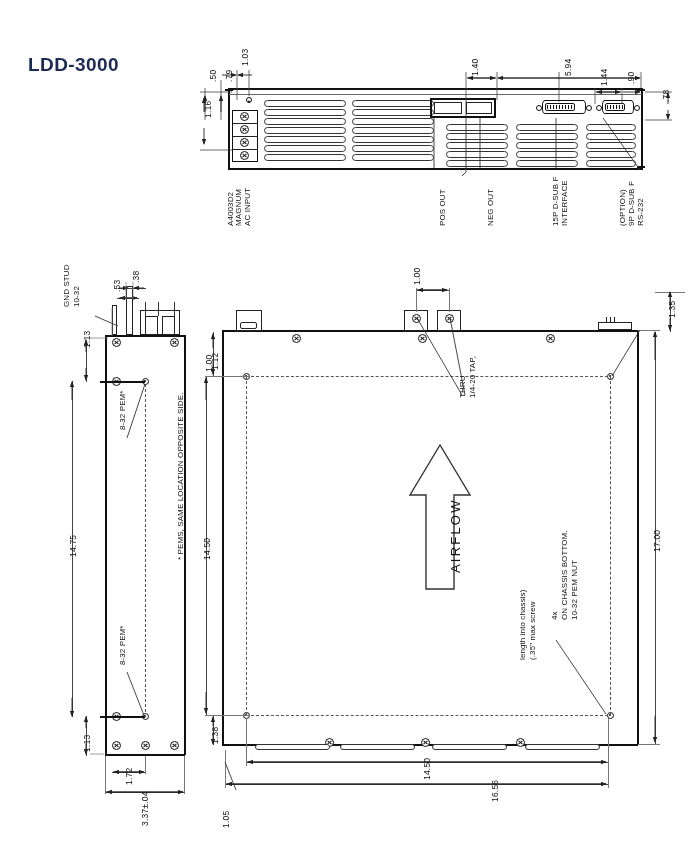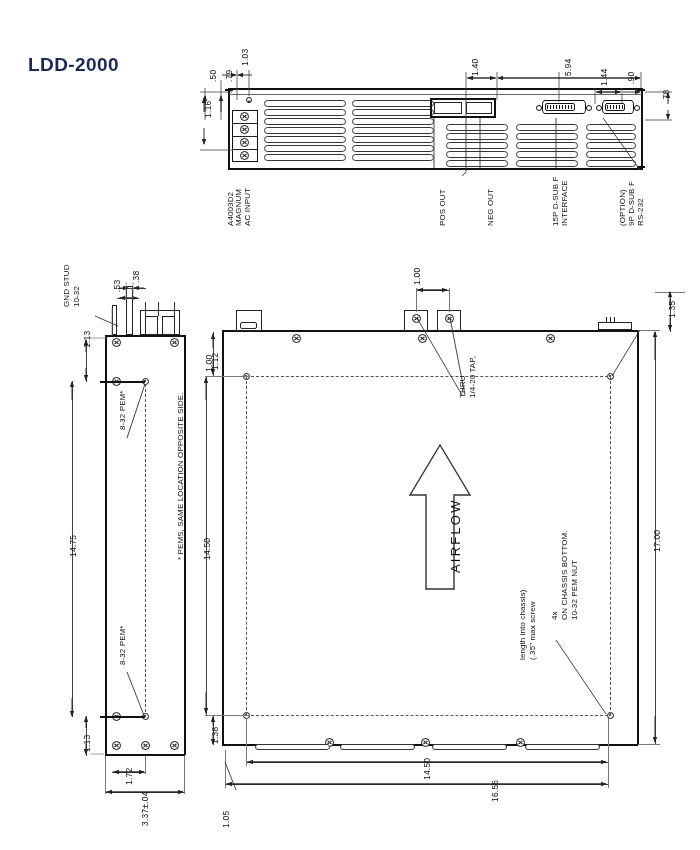--- a/index.html
+++ b/index.html
@@ -99,21 +99,21 @@
   .airflow-text{
     position:absolute;font-size:13px;letter-spacing:2.2px;color:#111;
     white-space:nowrap;
   }
 </style>
 </head>
 <body>
 
 <div id="stage">
 
-  <div class="title">LDD-2000</div>
+  <div class="title">LDD-3000</div>
 
   <div>
 
     <div class="ln hl2" style="left:228px;top:88px;width:415px;"></div>
     <div class="ln hl2" style="left:228px;top:168px;width:415px;"></div>
     <div class="ln vl2" style="left:228px;top:88px;height:81px;"></div>
     <div class="ln vl2" style="left:641px;top:88px;height:81px;"></div>
 
     <div class="ln hl" style="left:229px;top:94px;width:413px;background:#666;"></div>
 

